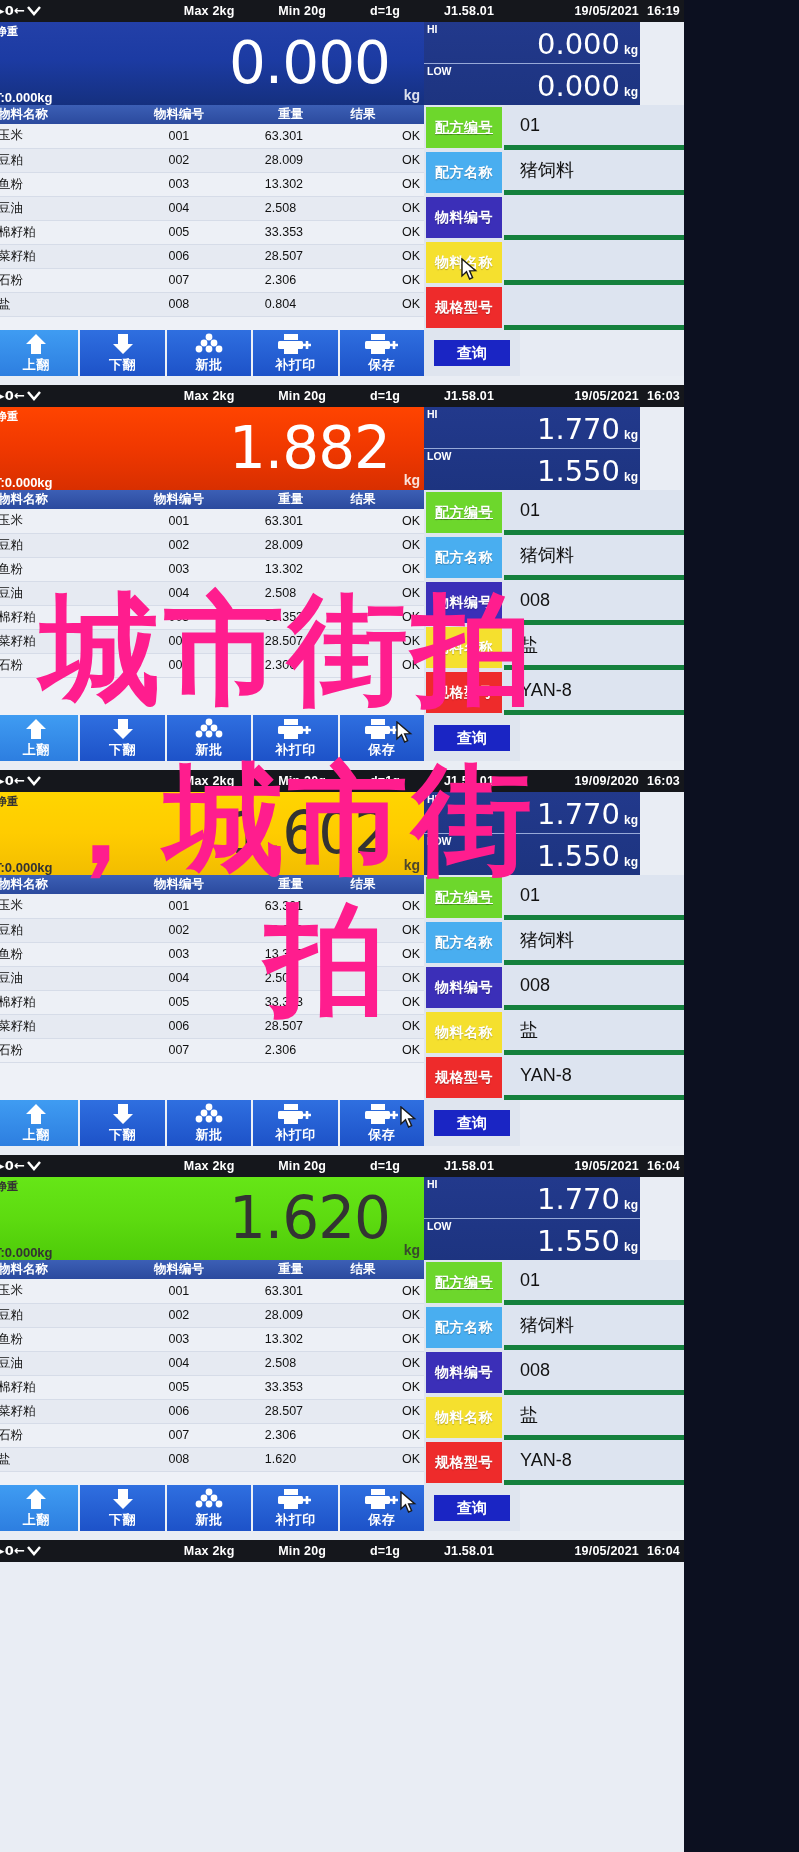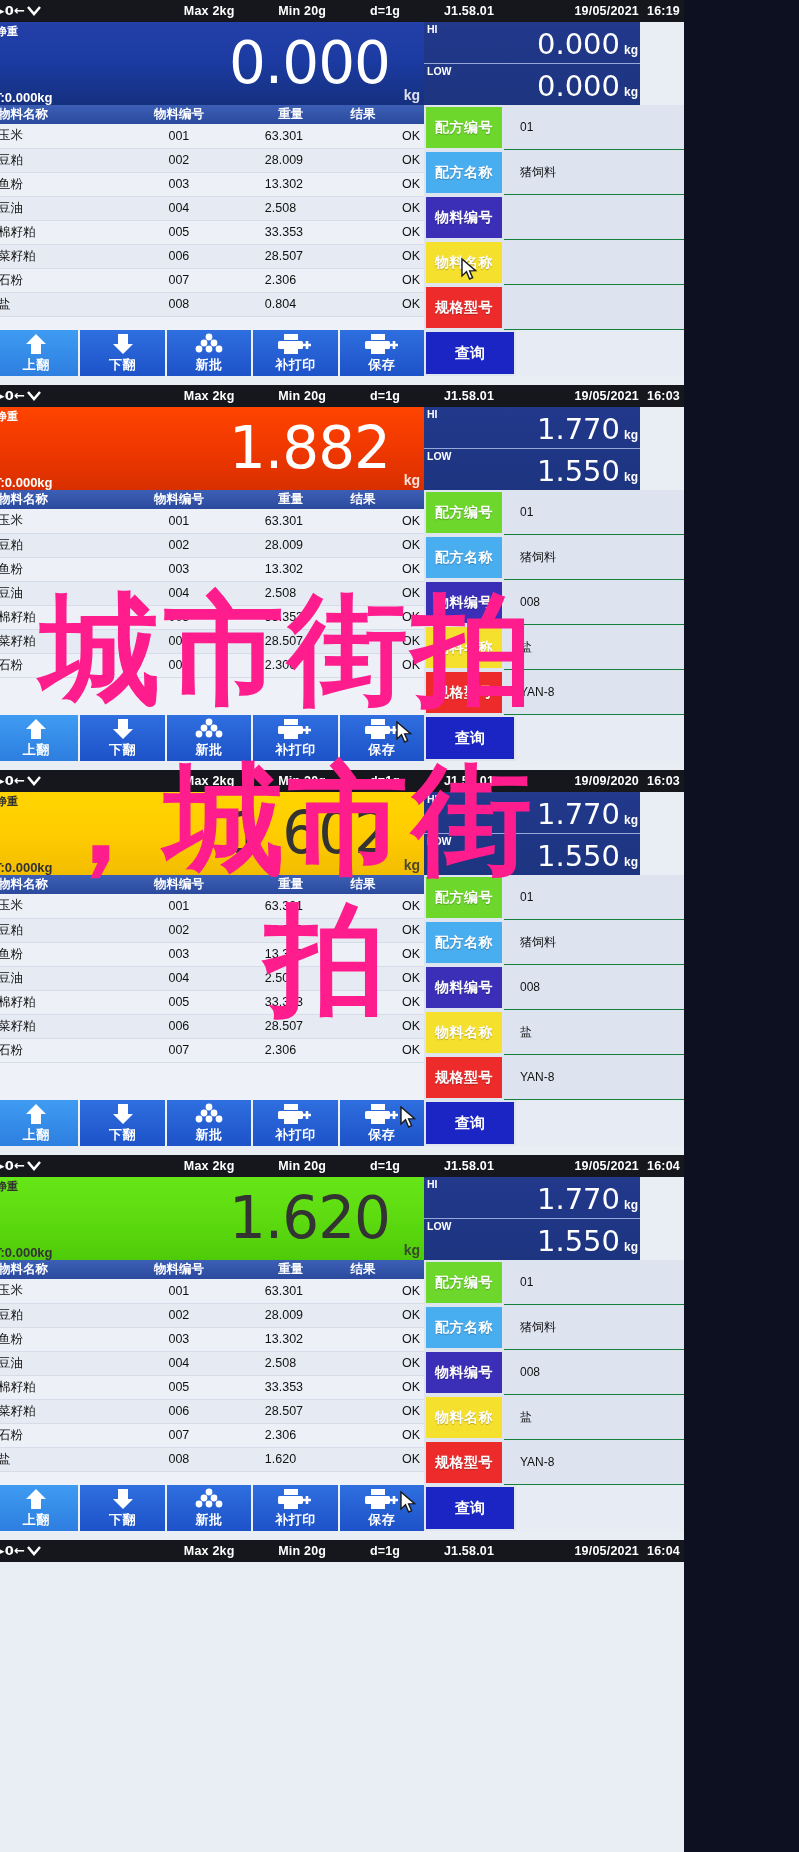--- a/index.html
+++ b/index.html
@@ -87,45 +87,45 @@
 
   .sidefields { width:260px; background:#dfe5ef; display:flex; flex-direction:column; }
   .fieldrow { display:flex; height:45px; align-items:stretch; }
   .fieldtag {
     width:76px; margin:2px; display:flex; align-items:center; justify-content:center;
     color:#fff; font-size:14px; font-weight:bold; letter-spacing:.5px;
     text-shadow:0 1px 1px rgba(0,0,0,.25);
   }
   .fieldval {
     flex:1; background:#dde4f0; display:flex; align-items:center;
-    padding-left:16px; font-size:12px; color:#111;
-    border-bottom:1px solid #15803d;
-  }
-  .tag-green  { background:#6dd72c; }
+    padding-left:16px; font-size:18px; color:#111;
+    border-bottom:5px solid #15803d;
+  }
+  .tag-green  { background:#6dd72c;text-decoration:underline; }
   .tag-blue   { background:#49aef0; }
   .tag-indigo { background:#3b2fb8; }
   .tag-yellow { background:#f5e02e; color:#fff; }
   .tag-red    { background:#ee2b2b; }
   .tag-query  { background:#1a25c4; }
 
   
   .toolbar { display:flex; width:430px; height:46px; }
   .tbtn {
     flex:1; background:linear-gradient(180deg,#2f6fe0 0%,#1d52c8 100%);
     border-right:2px solid #eef1f7;
     color:#fff; display:flex; flex-direction:column;
     align-items:center; justify-content:center; gap:1px; position:relative;
   }
   .tbtn:first-child { background:linear-gradient(180deg,#3f9cf2 0%,#2d7ee0 100%); }
   .tbtn:last-child { border-right:none; }
   .tbtn .ic { height:22px; display:flex; align-items:center; }
   .tbtn .lb { font-size:13px; font-weight:bold; letter-spacing:.5px; }
 
   .qrow { width:260px; height:46px; display:flex; background:#dfe5ef; }
-  .qbtn { width:88px; margin:2px; display:flex; align-items:center; justify-content:center;
+  .qbtn { width:76px; margin:10px; display:flex; align-items:center; justify-content:center;
           color:#fff; font-size:15px; font-weight:bold; }
   .qfill { flex:1; background:#e7ebf3; }
 
   
   .gutter { position:absolute; right:0; top:0; width:115px; height:100%;
             background:#0c1020; }
 
   
   .cursor { position:absolute; width:0;height:0; z-index:40; pointer-events:none; }
   .cursor svg { position:absolute; left:-2px; top:-2px; }

